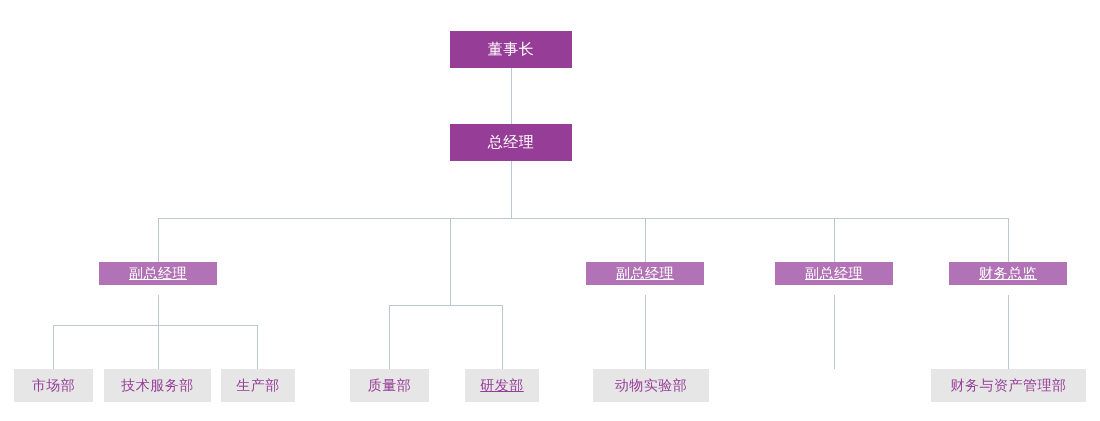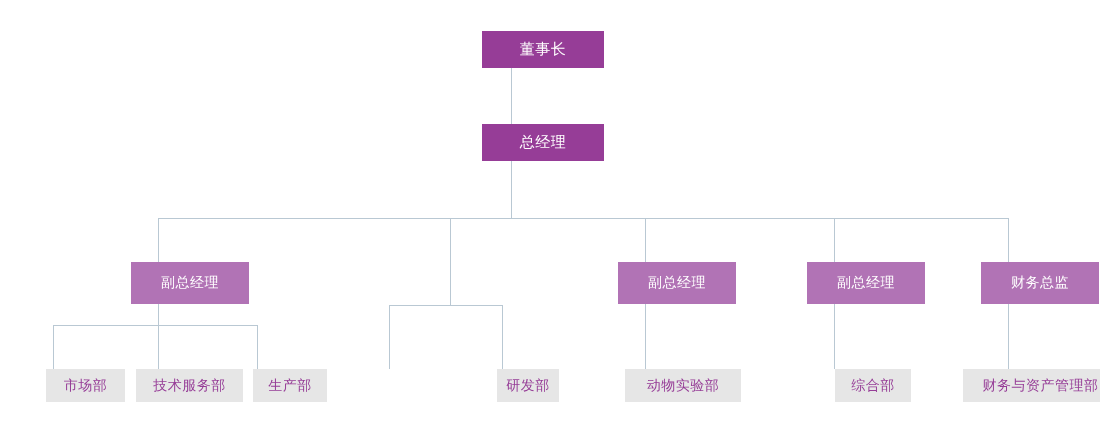--- a/index.html
+++ b/index.html
@@ -22,34 +22,34 @@
   
   .node {
     position: absolute;
     box-sizing: border-box;
     display: flex;
     align-items: center;
     justify-content: center;
     white-space: nowrap;
     letter-spacing: 0.5px;
     z-index: 3;
-    margin-left: 32px;
   }
   .node-l1,
   .node-l2 {
     background: #963d97;
     color: #ffffff;
     font-size: 15px;
     height: 37px;
   }
   .node-l3 {
     background: #b173b5;
     color: #ffffff;
     font-size: 14px;
-    height: 42px;
+    height: 23px;
+    text-decoration: underline;
   }
   .node-l4 {
     background: #e6e6e6;
     color: #963d97;
     font-size: 14px;
     height: 33px;
   }
 
   
   .conn {
@@ -104,22 +104,22 @@
   <div class="node node-l3" style="left:775px; top:262px; width:118px;">副总经理</div>
 
   <div class="node node-l3" style="left:949px; top:262px; width:118px;">财务总监</div>
 
   <div class="node node-l4" style="left:14px; top:369px; width:79px;">市场部</div>
 
   <div class="node node-l4" style="left:221px; top:369px; width:74px;">生产部</div>
 
   <div class="node node-l4" style="left:104px; top:369px; width:107px;">技术服务部</div>
 
+  <div class="node node-l4" style="left:350px; top:369px; width:79px;">质量部</div>
 
-  <div class="node node-l4" style="left:465px; top:369px; width:62px;">研发部</div>
+  <div class="node node-l4" style="left:465px; top:369px; width:74px;text-decoration:underline;">研发部</div>
 
   <div class="node node-l4" style="left:593px; top:369px; width:116px;">动物实验部</div>
 
-  <div class="node node-l4" style="left:803px; top:369px; width:76px;">综合部</div>
 
   <div class="node node-l4" style="left:931px; top:369px; width:155px;text-align:right;">财务与资产管理部</div>
 
 </div>
 
 </body></html>

